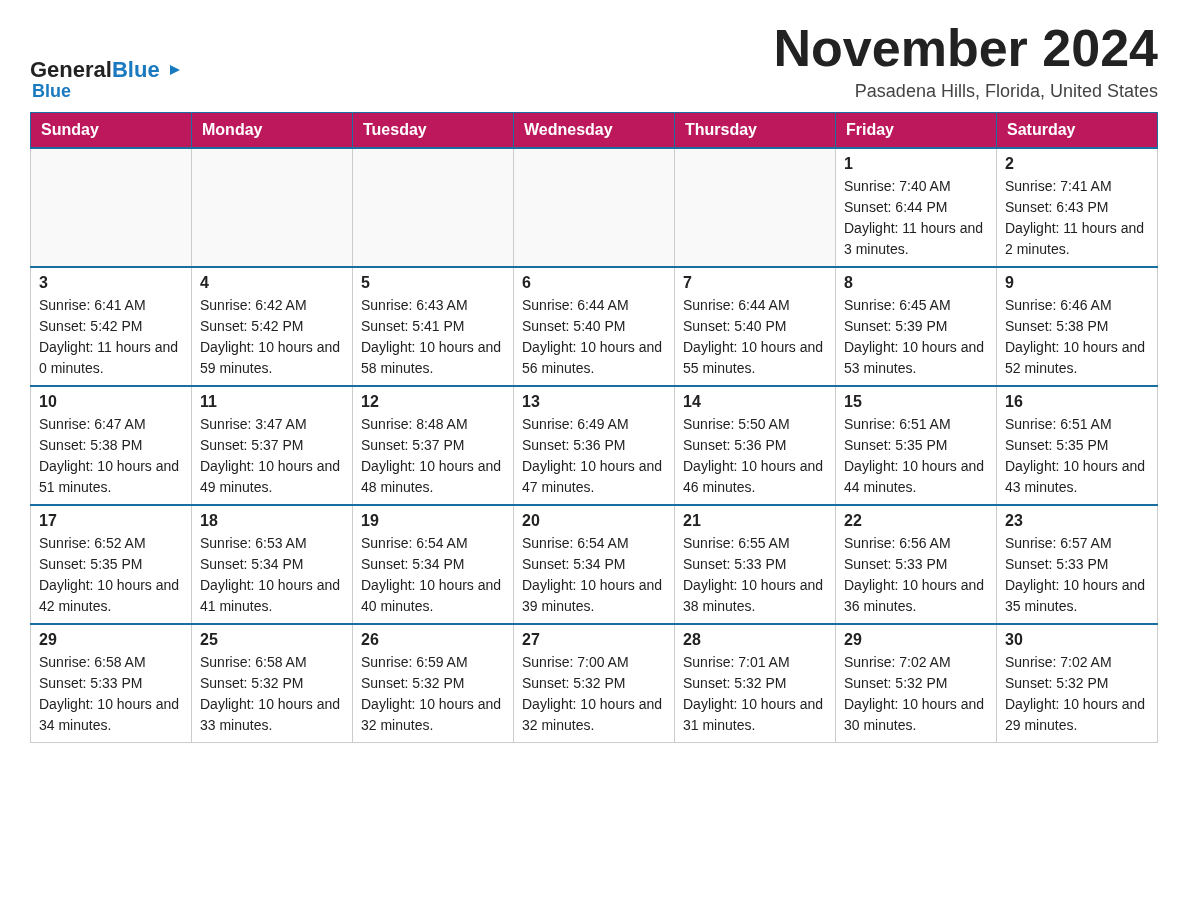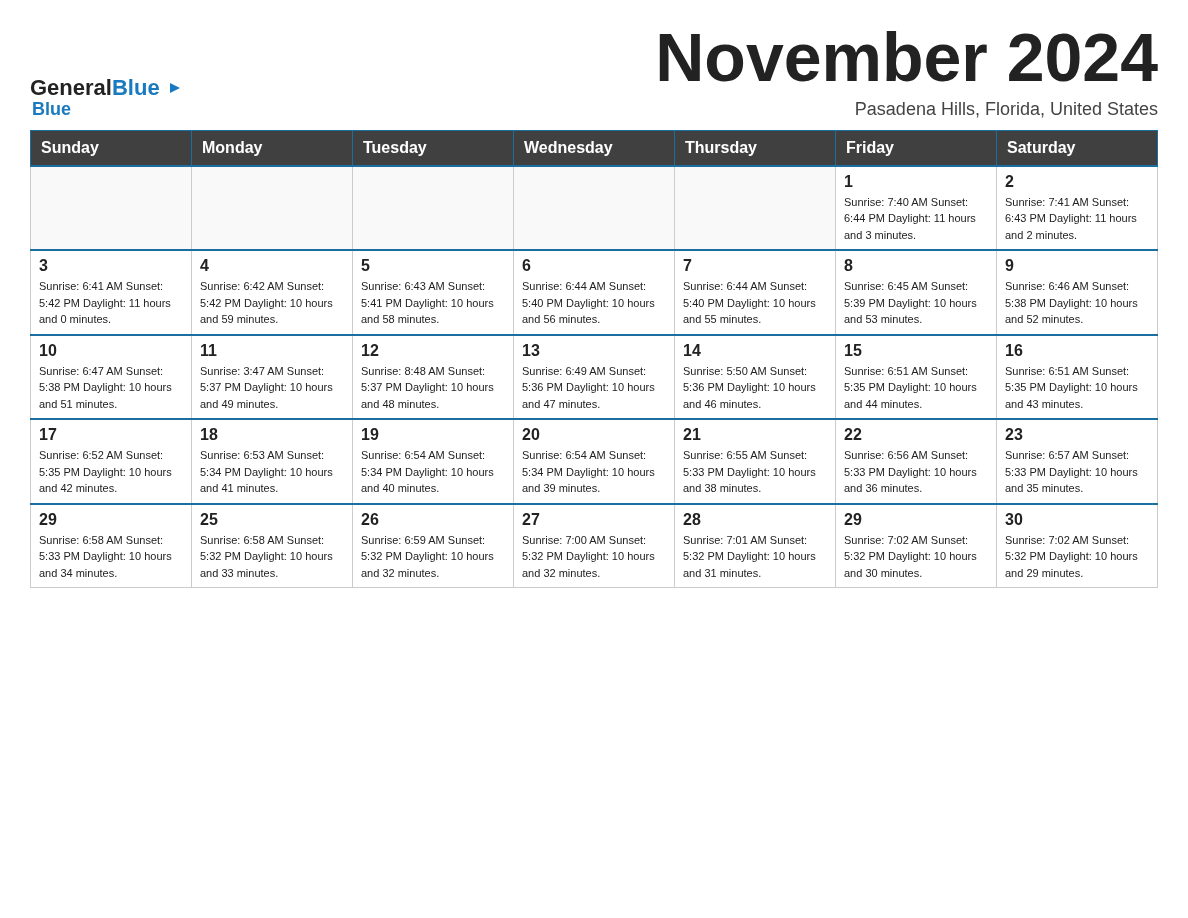--- a/index.html
+++ b/index.html
@@ -31,38 +31,38 @@
       color: #1a7abf;
       font-size: 18px;
       font-weight: bold;
       margin-top: -2px;
       margin-left: 2px;
     }
     .title-block {
       text-align: right;
     }
     .title-block h1 {
-      font-size: 68px;
+      font-size: 52px;
       font-weight: bold;
       color: #222;
       line-height: 1.1;
     }
     .title-block h2 {
       font-size: 18px;
       font-weight: normal;
       color: #444;
       margin-top: 4px;
     }
     .calendar {
       width: 100%;
       border-collapse: collapse;
       margin-top: 10px;
     }
     .calendar th {
-      background: #404040;
+      background: #be185d;
       color: #fff;
       text-align: left;
       padding: 8px 10px;
       font-size: 16px;
       font-weight: bold;
       border: 1px solid #1a6fa0;
     }
     .calendar td {
       border: 1px solid #ccc;
       vertical-align: top;
@@ -72,21 +72,21 @@
       font-size: 13px;
       color: #222;
     }
     .calendar td .day-num {
       font-size: 16px;
       font-weight: bold;
       margin-bottom: 3px;
       display: block;
     }
     .calendar td .day-info {
-      font-size: 11px;
+      font-size: 14px;
       line-height: 1.5;
       color: #222;
     }
     .calendar tr td {
       border-top: 2px solid #1a6fa0;
     }
     .calendar tbody tr:first-child td {
       border-top: 1px solid #ccc;
     }
     .empty-cell {

